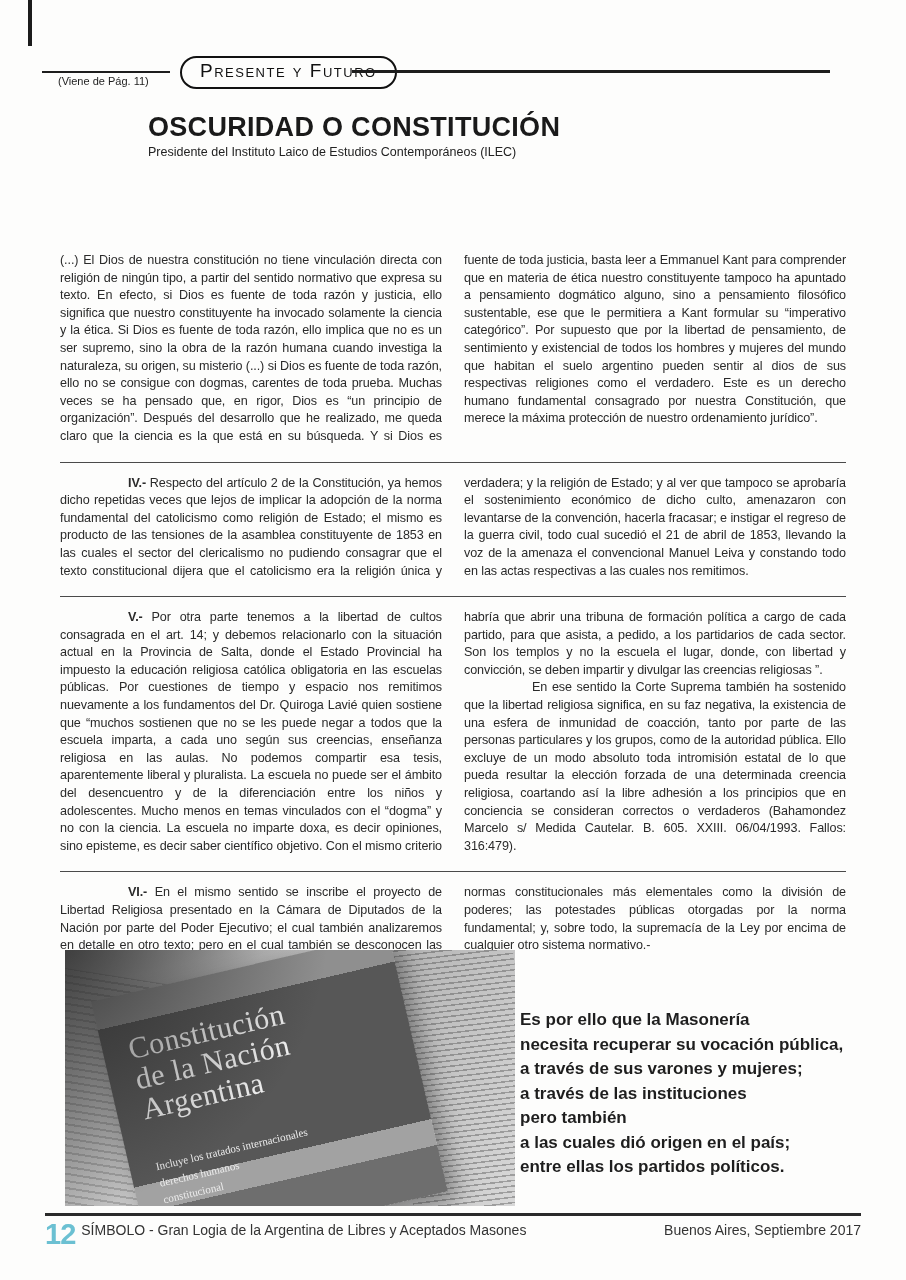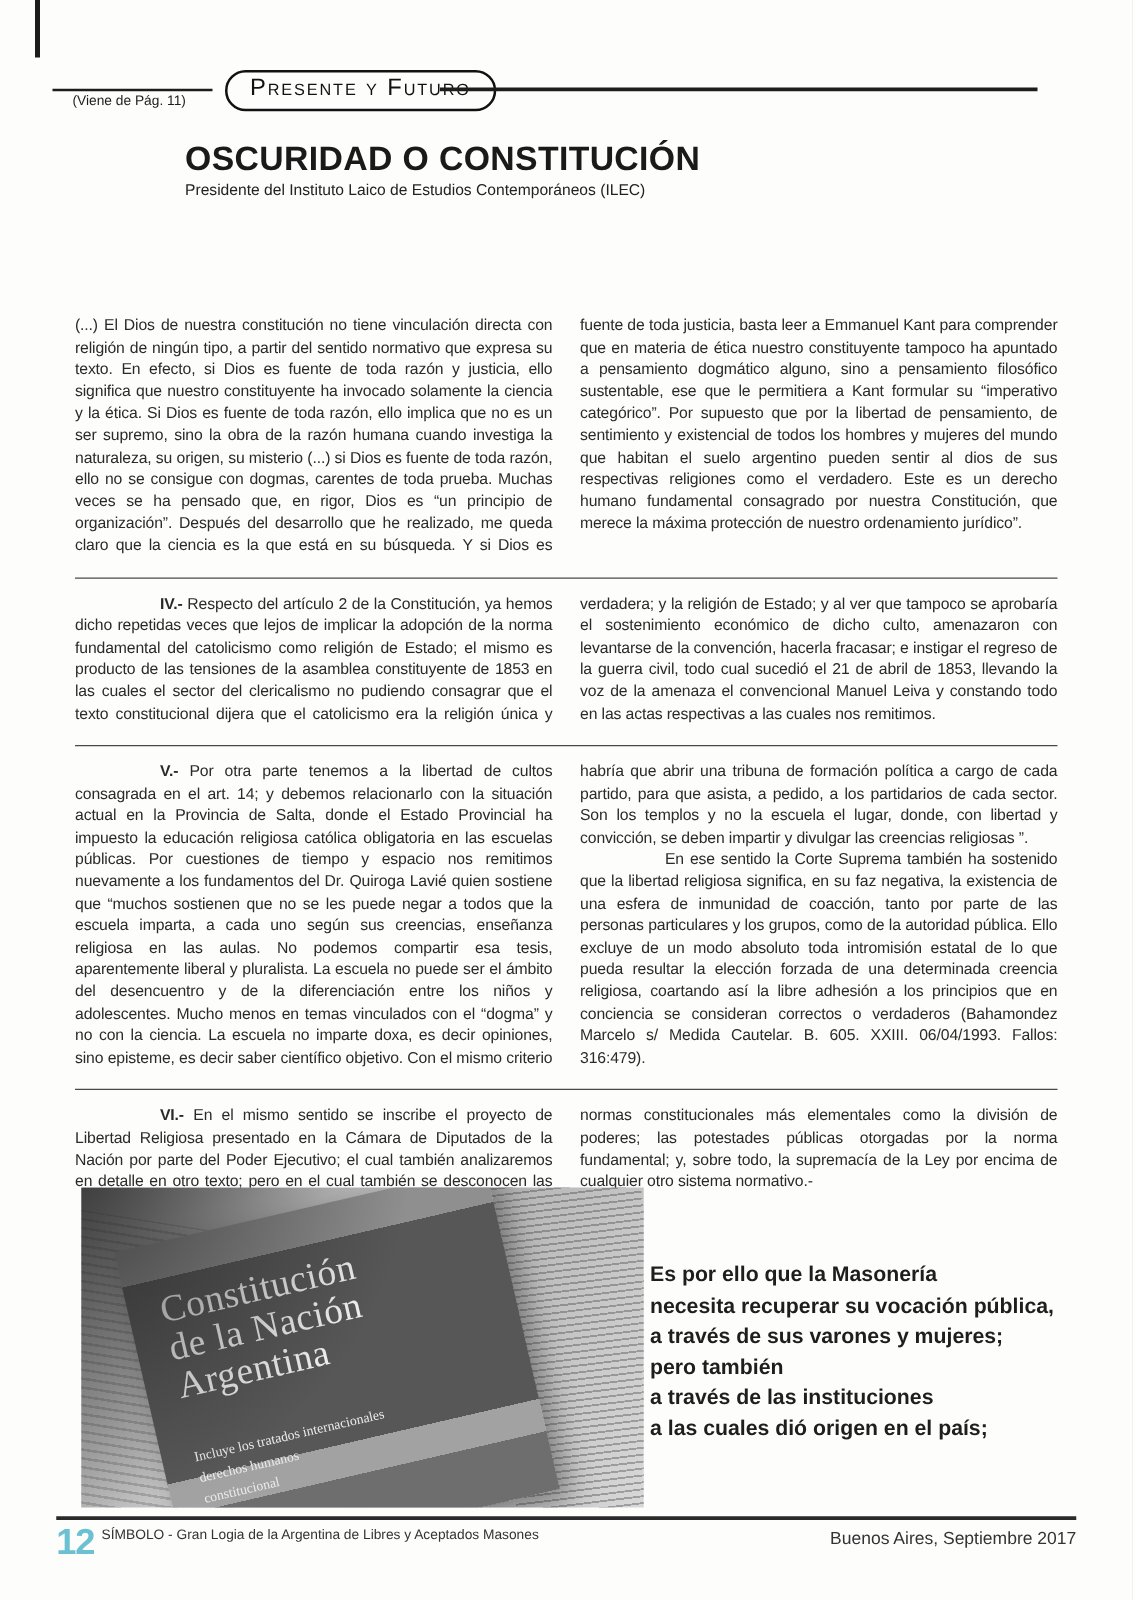--- a/index.html
+++ b/index.html
@@ -77,21 +77,21 @@
   .pullquote {
     position:absolute; left:520px; top:1008px; width:362px;
     text-align:left; font-weight:bold; font-size:17px; line-height:24.5px; color:#1e1e1e;
   }
 
   
   .footer { position:absolute; left:45px; top:1213px; width:816px; }
   .footer-rule { height:2.5px; background:#2a2a2a; }
   .footer-row { display:flex; align-items:flex-start; margin-top:3px; }
   .page-number { font-size:29px; font-weight:bold; line-height:.95; letter-spacing:-1px; margin:2px 6px 0 0;text-align:center; }
-  .footer-pub { font-size:11px; color:#333; padding-top:3px; }
+  .footer-pub { font-size:14px; color:#333; padding-top:3px; }
   .footer-spacer { flex:1; }
   .footer-date { font-size:14px; color:#333; padding-top:3px; }
 </style>
 </head>
 <body>
 
 <div class="page">
 
   <div class="artifact"></div>
 
@@ -139,23 +139,24 @@
         <div>constitucional</div>
       </div>
     </div>
     <div class="photo-shadow"></div>
   </div>
 
   <div class="pullquote">
       <div>Es por ello que la Masonería</div>
       <div>necesita recuperar su vocación pública,</div>
       <div>a través de sus varones y mujeres;</div>
+      <div>a través de las instituciones</div>
       <div>pero también</div>
-      <div>a través de las instituciones</div>
       <div>a las cuales dió origen en el país;</div>
+      <div>entre ellas los partidos políticos.</div>
     </div>
 
   <div class="footer">
     <div class="footer-rule"></div>
     <div class="footer-row">
       <div class="page-number" style="color: rgb(107, 192, 210);">12</div>
       <div class="footer-pub">SÍMBOLO - Gran Logia de la Argentina de Libres y Aceptados Masones</div>
       <div class="footer-spacer"></div>
       <div class="footer-date">Buenos Aires, Septiembre 2017</div>
     </div>

